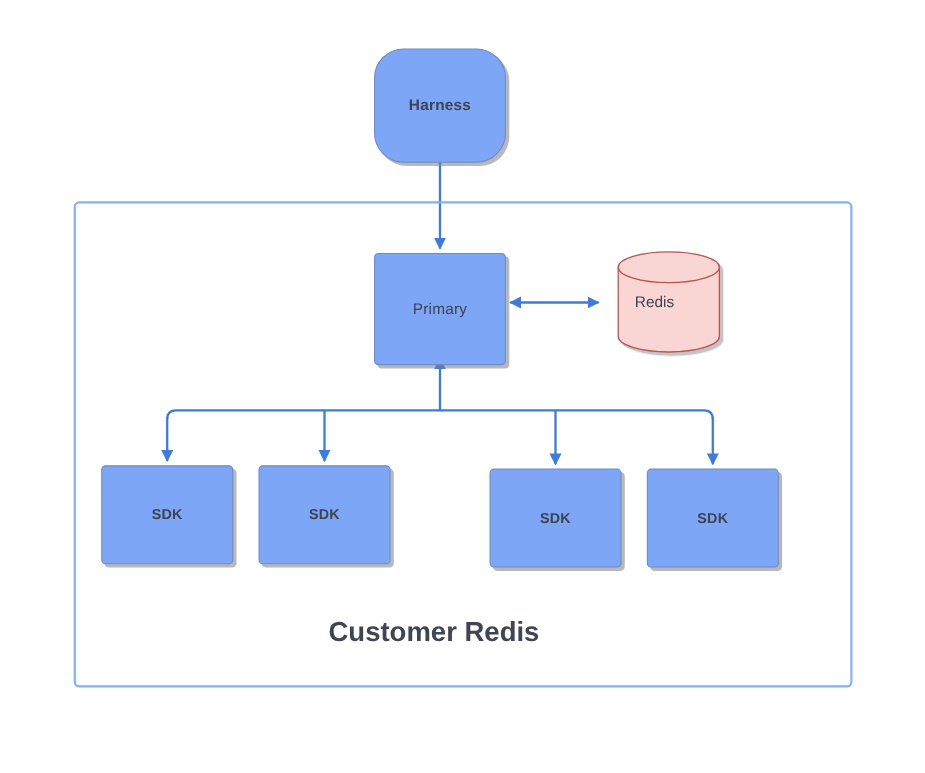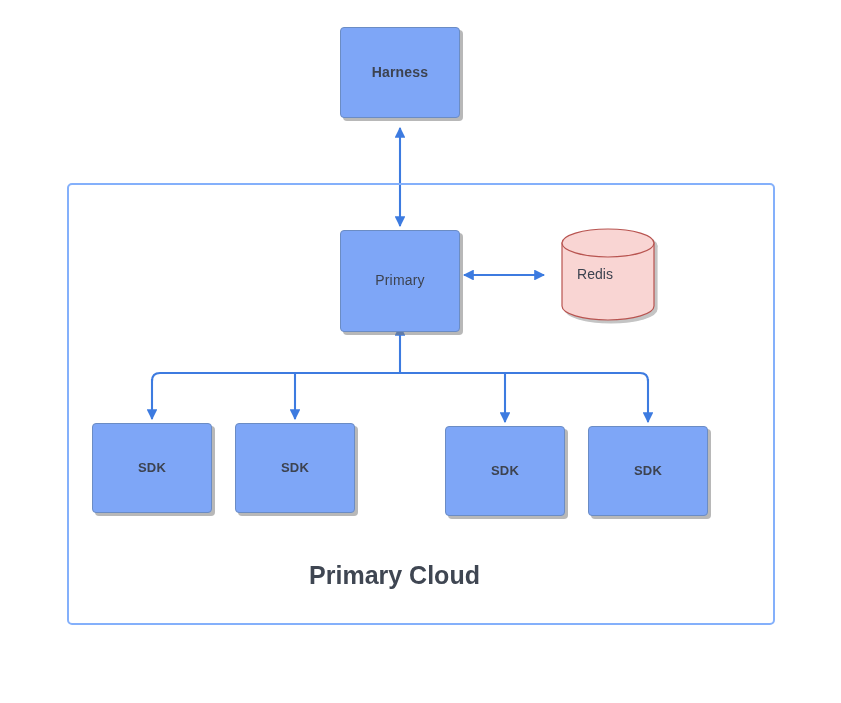--- a/index.html
+++ b/index.html
@@ -105,27 +105,27 @@
 
       <path d="M 152 381 Q 152 373 160 373 L 640 373 Q 648 373 648 381"></path>
 
       <line x1="152" y1="379" x2="152" y2="419" marker-end="url(#arrow-end)"></line>
       <line x1="295" y1="373" x2="295" y2="419" marker-end="url(#arrow-end)"></line>
       <line x1="505" y1="373" x2="505" y2="422" marker-end="url(#arrow-end)"></line>
       <line x1="648" y1="379" x2="648" y2="422" marker-end="url(#arrow-end)"></line>
     </g>
   </svg>
 
-  <div class="node box box-bold" style="left:340px; top:27px; width:120px; height:91px; font-size:14px;">
+  <div class="node box box-bold" style="left:340px; top:44px; width:120px; height:104px; font-size:14px;border-radius:27px;">
     <span class="label">Harness</span>
   </div>
 
   <div class="group" style="left:67px; top:183px; width:708px; height:442px;"></div>
 
-  <div class="group-title" style="left:67px; top:561px; width:655px; font-size:25px;">Primary Cloud</div>
+  <div class="group-title" style="left:67px; top:561px; width:655px; font-size:25px;">Customer Redis</div>
 
   <div class="node box" style="left:340px; top:230px; width:120px; height:102px; font-size:14px;">
     <span class="label">Primary</span>
   </div>
 
   <div class="cylinder" style="left:548px; top:228px; width:94px; height:93px;">
     <svg width="94" height="93" viewBox="0 0 94 93" xmlns="http://www.w3.org/2000/svg">
       <path d="M 1 15 L 1 78 A 46 14 0 0 0 93 78 L 93 15 Z" fill="#f9d5d3" stroke="#b85450" stroke-width="1.2"></path>
       <ellipse cx="47" cy="15" rx="46" ry="14" fill="#f9d5d3" stroke="#b85450" stroke-width="1.2"></ellipse>
     </svg>

